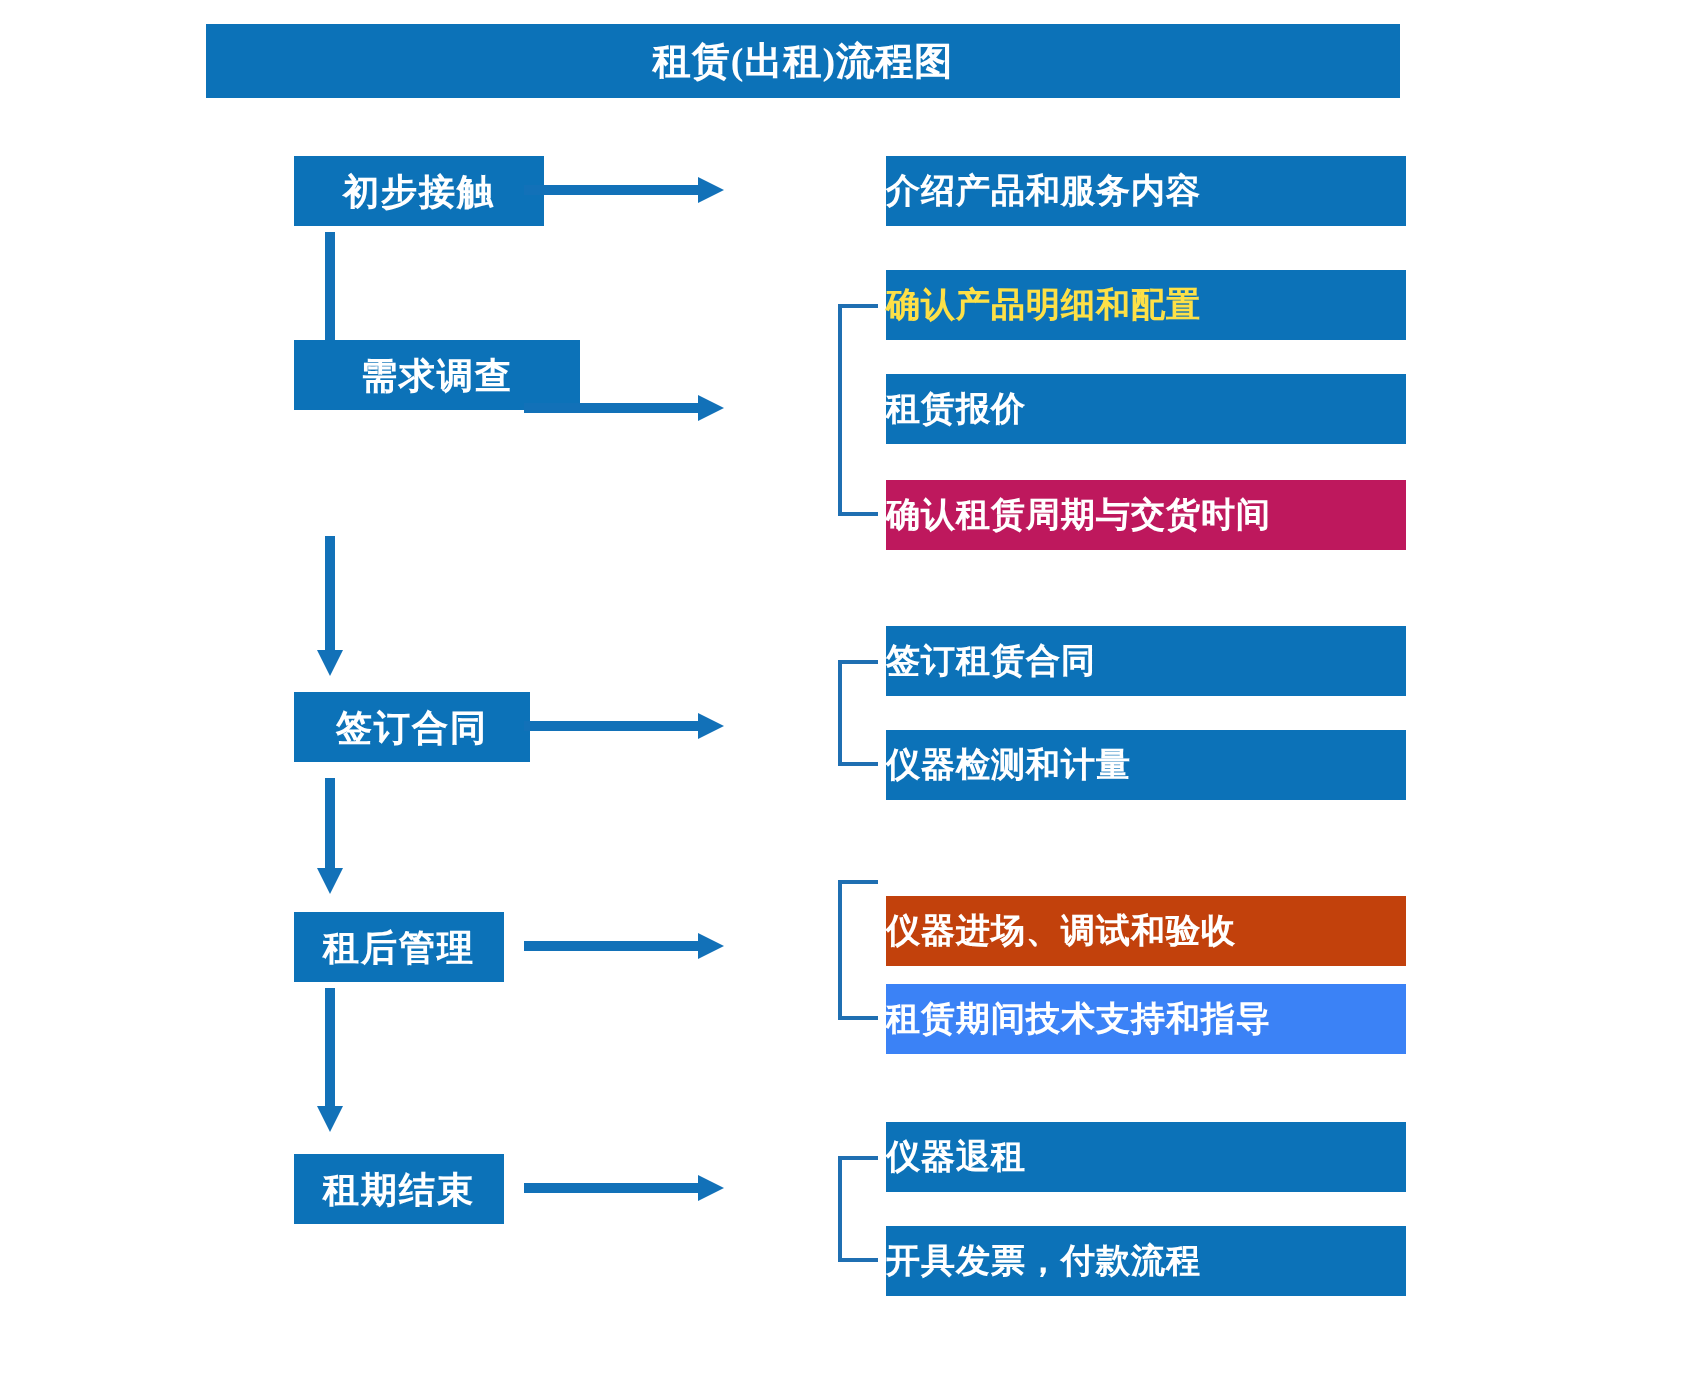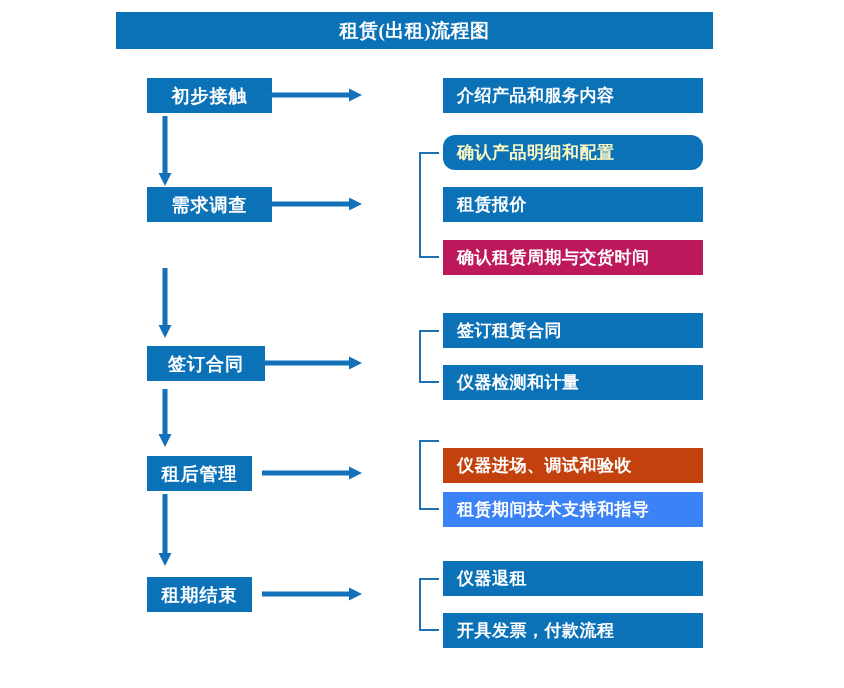--- a/index.html
+++ b/index.html
@@ -24,21 +24,20 @@
     width: 597px;
     height: 37px;
     background: #0c72b8;
     color: #ffffff;
     display: flex;
     align-items: center;
     justify-content: center;
     font-size: 19px;
     font-weight: bold;
     letter-spacing: 0.5px;
-    margin-left: 13px;
   }
   .stage-box {
     position: absolute;
     height: 35px;
     background: #0c72b8;
     color: #ffffff;
     display: flex;
     align-items: center;
     justify-content: center;
     font-size: 18px;
@@ -49,21 +48,21 @@
   .detail-box {
     position: absolute;
     left: 443px;
     width: 260px;
     height: 35px;
     background: #0c72b8;
     color: #ffffff;
     display: flex;
     align-items: center;
     justify-content: flex-start;
-    padding-left: 14px;
+    padding-left: 0;
     box-sizing: border-box;
     font-size: 17px;
     font-weight: bold;
     letter-spacing: 0.5px;
   }
   .h-arrow {
     position: absolute;
     height: 14px;
   }
   .v-arrow {
@@ -102,35 +101,35 @@
       <div class="stage-box" style="left: 103px; top: 78px; width: 125px; background: rgb(12, 114, 184); color: rgb(255, 255, 255);">初步接触</div>
       <div class="h-arrow" style="left: 262px; top: 88px; width: 100px;"><svg width="100" height="14" viewBox="0 0 100 14">
           <rect x="0" y="4.5" width="87" height="5" fill="#1271b8"></rect>
           <polygon points="87,0.5 100,7 87,13.5" fill="#1271b8"></polygon>
         </svg></div>
       <div class="v-arrow" style="left: 158px; top: 116px; height: 70px;"><svg width="14" height="70" viewBox="0 0 14 70">
           <rect x="4.5" y="0" width="5" height="57" fill="#1271b8"></rect>
           <polygon points="0.5,57 7,70 13.5,57" fill="#1271b8"></polygon>
         </svg></div>
       <div class="detail-box" style="top: 78px; background: rgb(12, 114, 184); color: rgb(255, 255, 255);">介绍产品和服务内容</div>
-      <div class="stage-box" style="left: 103px; top: 187px; width: 125px; background: rgb(12, 114, 184); color: rgb(255, 255, 255);">需求调查</div>
+      <div class="stage-box" style="left: 103px; top: 170px; width: 143px; background: rgb(12, 114, 184); color: rgb(255, 255, 255);">需求调查</div>
       <div class="h-arrow" style="left: 262px; top: 197px; width: 100px;"><svg width="100" height="14" viewBox="0 0 100 14">
           <rect x="0" y="4.5" width="87" height="5" fill="#1271b8"></rect>
           <polygon points="87,0.5 100,7 87,13.5" fill="#1271b8"></polygon>
         </svg></div>
       <div class="v-arrow" style="left: 158px; top: 268px; height: 70px;"><svg width="14" height="70" viewBox="0 0 14 70">
           <rect x="4.5" y="0" width="5" height="57" fill="#1271b8"></rect>
           <polygon points="0.5,57 7,70 13.5,57" fill="#1271b8"></polygon>
         </svg></div>
       <div class="bracket" style="left: 419px; top: 152px; width: 20px; height: 106px;">
         <span class="vline" style="background: rgb(31, 111, 178);"></span>
         <span class="tick top" style="background: rgb(31, 111, 178);"></span>
         <span class="tick bot" style="background: rgb(31, 111, 178);"></span>
       </div>
-      <div class="detail-box" style="top: 135px; background: rgb(12, 114, 184); color: #fef9c3; border-radius: 12px;">确认产品明细和配置</div>
+      <div class="detail-box" style="top: 135px; background: rgb(12, 114, 184); color: #fde047;">确认产品明细和配置</div>
       <div class="detail-box" style="top: 187px; background: rgb(12, 114, 184); color: rgb(255, 255, 255);">租赁报价</div>
       <div class="detail-box" style="top: 240px; background: #be185d; color: rgb(255, 255, 255);">确认租赁周期与交货时间</div>
       <div class="stage-box" style="left: 103px; top: 346px; width: 118px; background: rgb(12, 114, 184); color: rgb(255, 255, 255);">签订合同</div>
       <div class="h-arrow" style="left: 262px; top: 356px; width: 100px;"><svg width="100" height="14" viewBox="0 0 100 14">
           <rect x="0" y="4.5" width="87" height="5" fill="#1271b8"></rect>
           <polygon points="87,0.5 100,7 87,13.5" fill="#1271b8"></polygon>
         </svg></div>
       <div class="v-arrow" style="left: 158px; top: 389px; height: 58px;"><svg width="14" height="58" viewBox="0 0 14 58">
           <rect x="4.5" y="0" width="5" height="45" fill="#1271b8"></rect>
           <polygon points="0.5,45 7,58 13.5,45" fill="#1271b8"></polygon>

